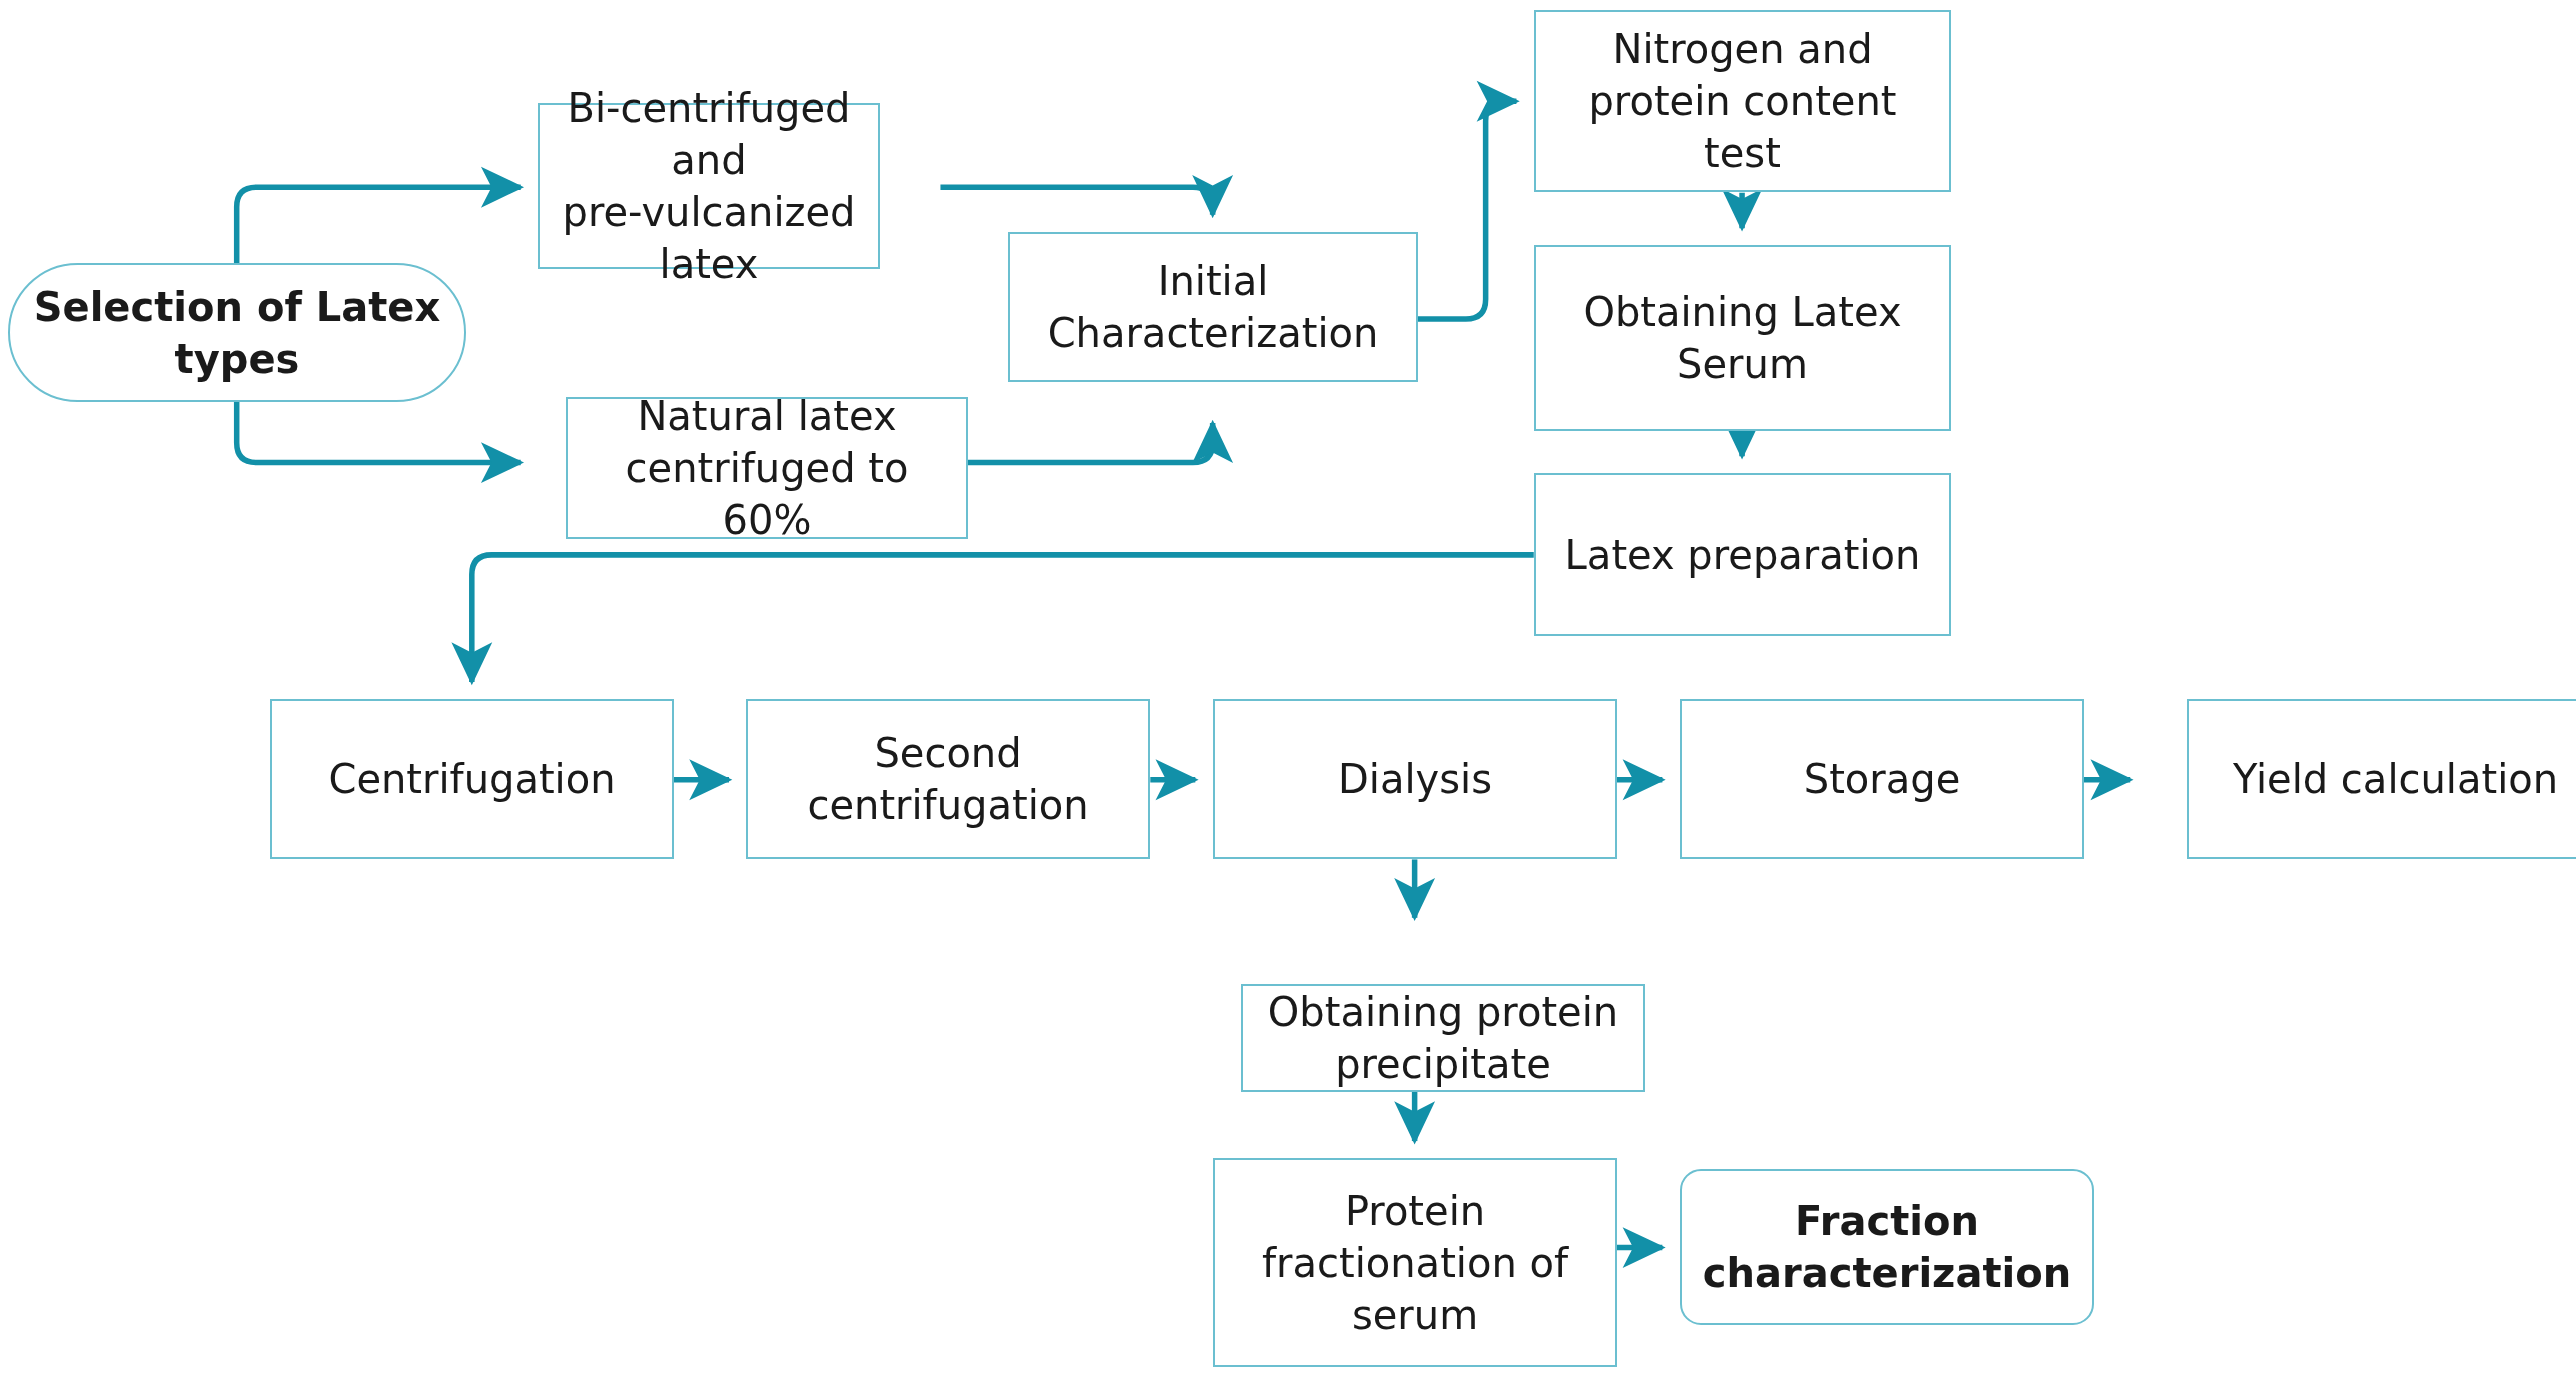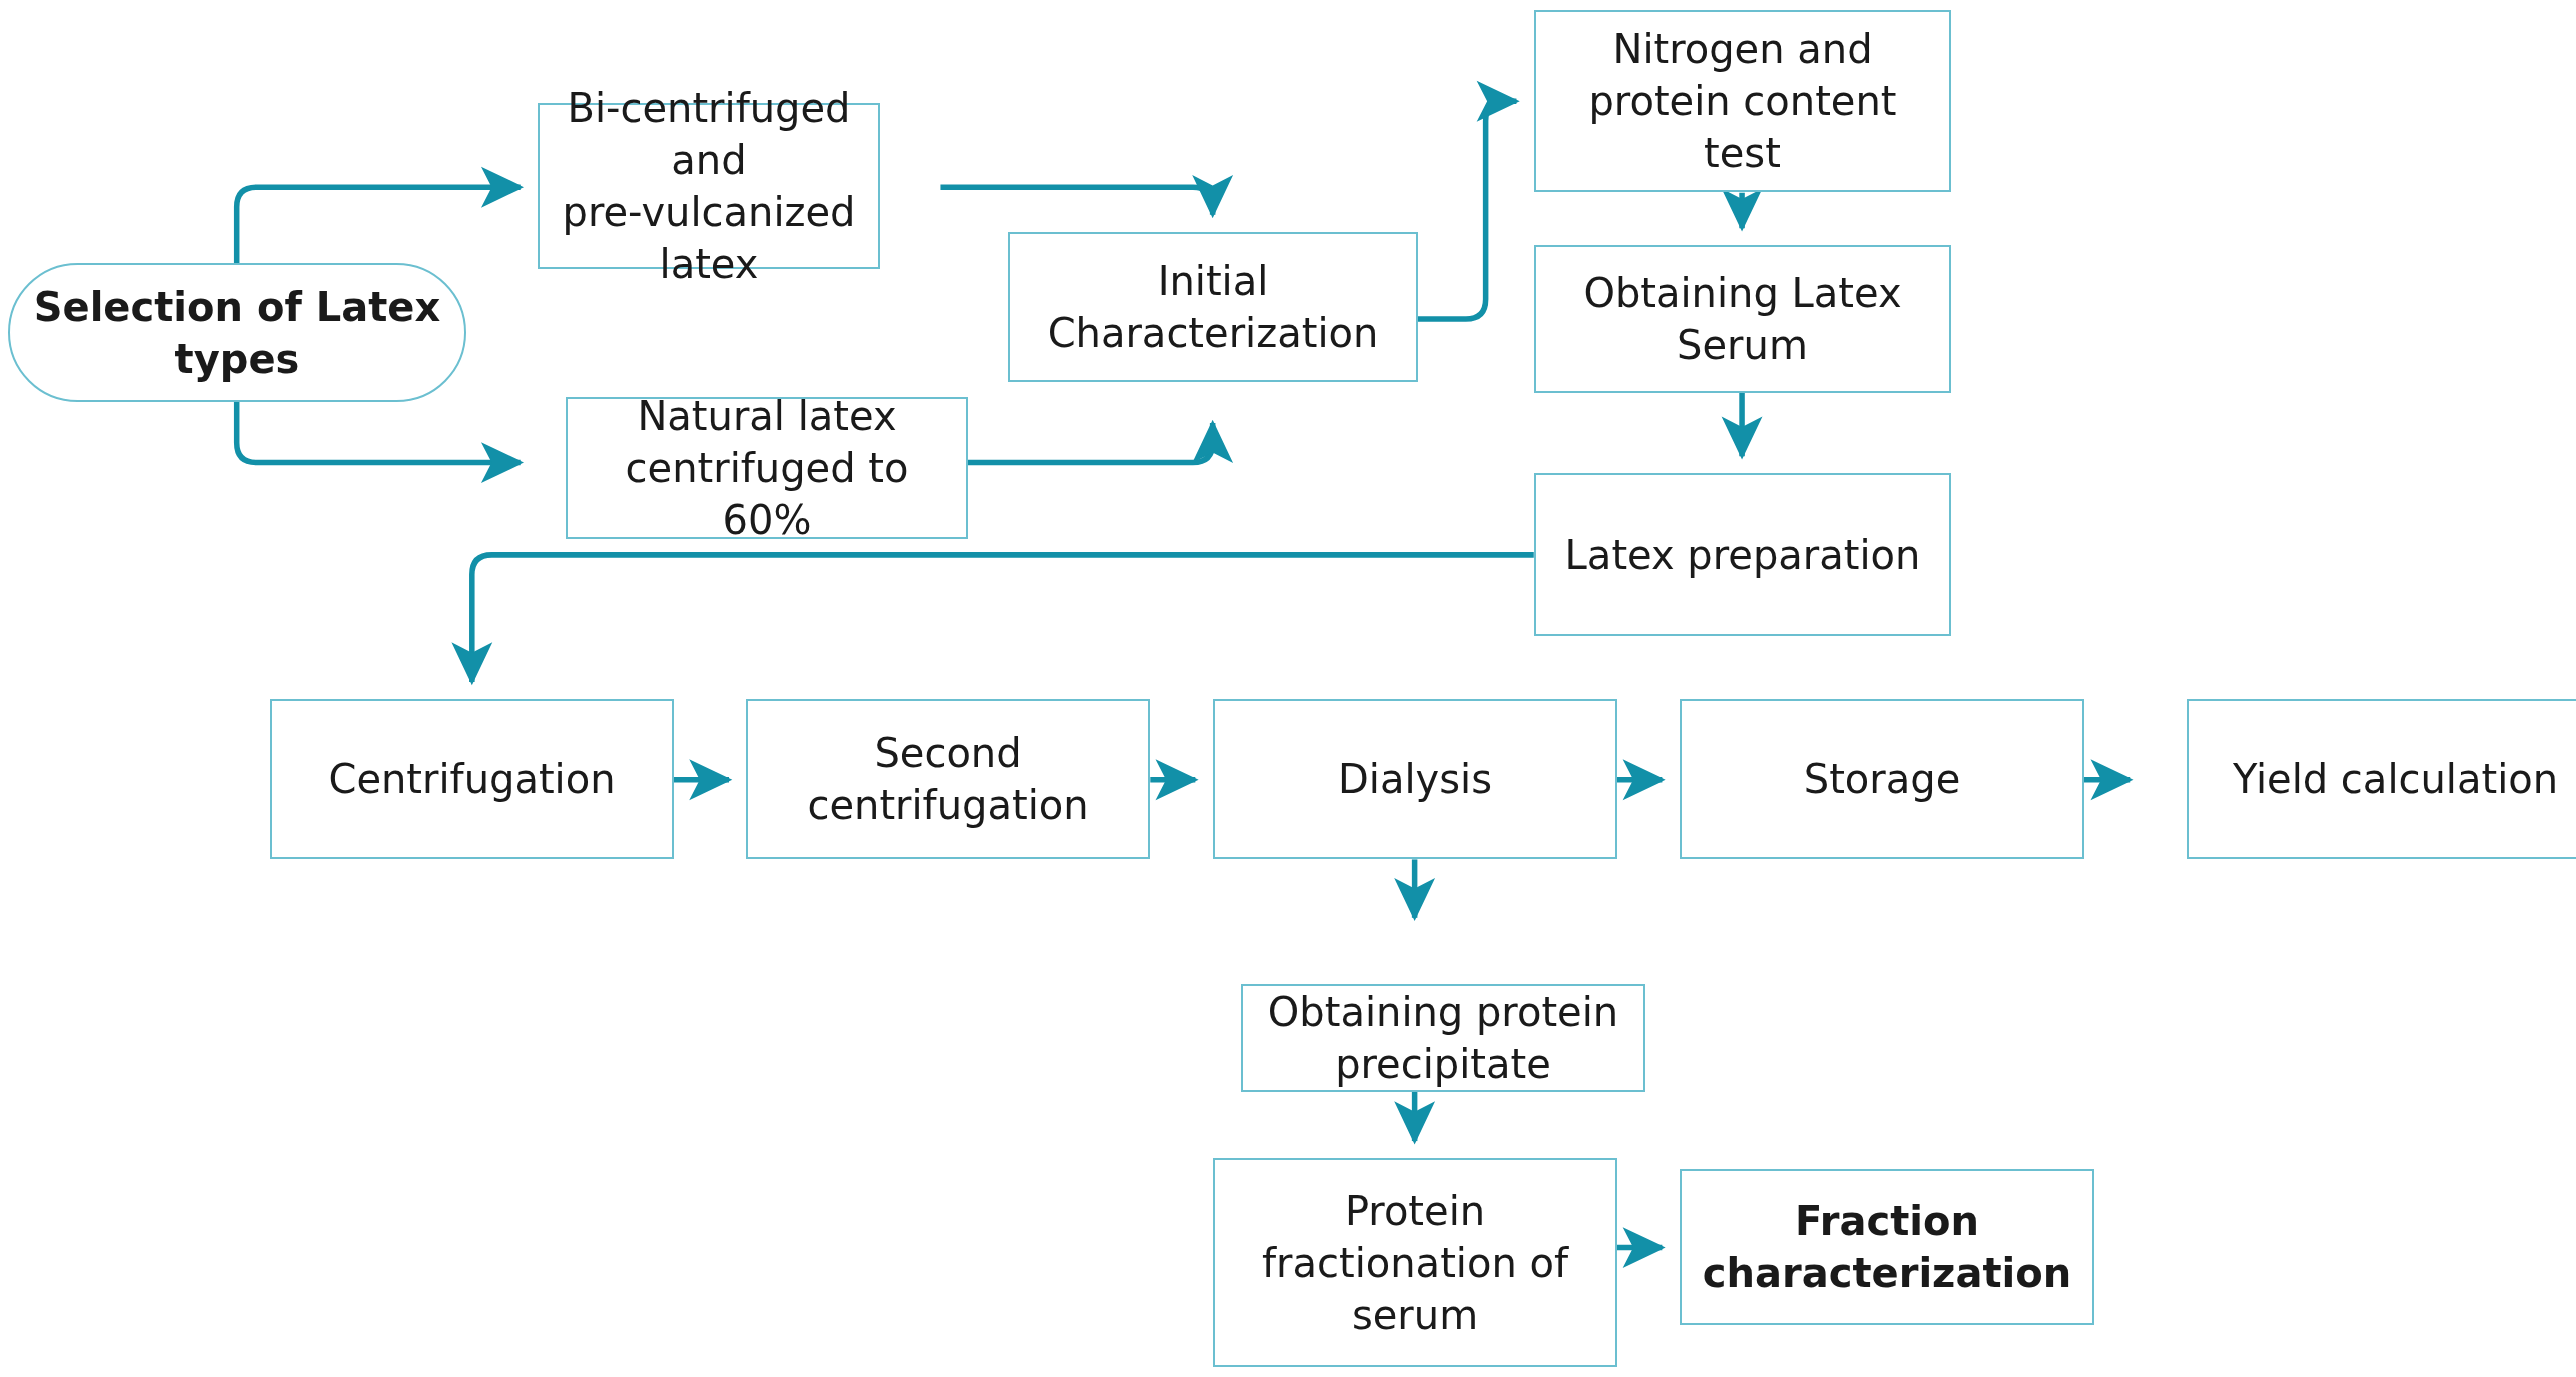--- a/index.html
+++ b/index.html
@@ -96,31 +96,31 @@
   <div class="node start" style="left: 8px; top: 263px; width: 458px; height: 139px; border-color: rgb(107, 191, 208);">Selection of Latex
 types</div>
   <div class="node" style="left: 538px; top: 103px; width: 342px; height: 166px; border-color: rgb(107, 191, 208);">Bi-centrifuged and
 pre-vulcanized latex</div>
   <div class="node" style="left: 566px; top: 397px; width: 402px; height: 142px; border-color: rgb(107, 191, 208);">Natural latex
 centrifuged to 60%</div>
   <div class="node" style="left: 1008px; top: 232px; width: 410px; height: 150px; border-color: rgb(107, 191, 208);">Initial
 Characterization</div>
   <div class="node" style="left: 1534px; top: 10.3px; width: 417px; height: 182px; border-color: rgb(107, 191, 208);">Nitrogen and
 protein content test</div>
-  <div class="node" style="left: 1534px; top: 245px; width: 417px; height: 148px; border-color: rgb(107, 191, 208);">Obtaining Latex
+  <div class="node" style="left: 1534px; top: 245px; width: 417px; height: 186px; border-color: rgb(107, 191, 208);">Obtaining Latex
 Serum</div>
   <div class="node" style="left: 1534px; top: 473px; width: 417px; height: 163px; border-color: rgb(107, 191, 208);">Latex preparation</div>
   <div class="node" style="left: 270px; top: 699px; width: 404px; height: 160px; border-color: rgb(107, 191, 208);">Centrifugation</div>
   <div class="node" style="left: 746px; top: 699px; width: 404px; height: 160px; border-color: rgb(107, 191, 208);">Second
 centrifugation</div>
   <div class="node" style="left: 1213px; top: 699px; width: 404px; height: 160px; border-color: rgb(107, 191, 208);">Dialysis</div>
   <div class="node" style="left: 1680px; top: 699px; width: 404px; height: 160px; border-color: rgb(107, 191, 208);">Storage</div>
   <div class="node" style="left: 2148px; top: 699px; width: 417px; height: 160px; border-color: rgb(107, 191, 208); margin-left: 39px;">Yield calculation</div>
   <div class="node" style="left: 1213px; top: 984px; width: 404px; height: 108px; border-color: rgb(107, 191, 208); margin-left: 28px;">Obtaining protein
 precipitate</div>
   <div class="node" style="left: 1213px; top: 1158px; width: 404px; height: 209px; border-color: rgb(107, 191, 208);">Protein
 fractionation of
 serum</div>
-  <div class="node bold" style="left: 1680px; top: 1169px; width: 414px; height: 156px; border-color: rgb(107, 191, 208);">Fraction
+  <div class="node bold" style="left: 1680px; top: 1169px; width: 414px; height: 156px; border-color: rgb(107, 191, 208); border-radius: 21px;">Fraction
 characterization</div>
 
 </div>
 
 
 </body></html>

